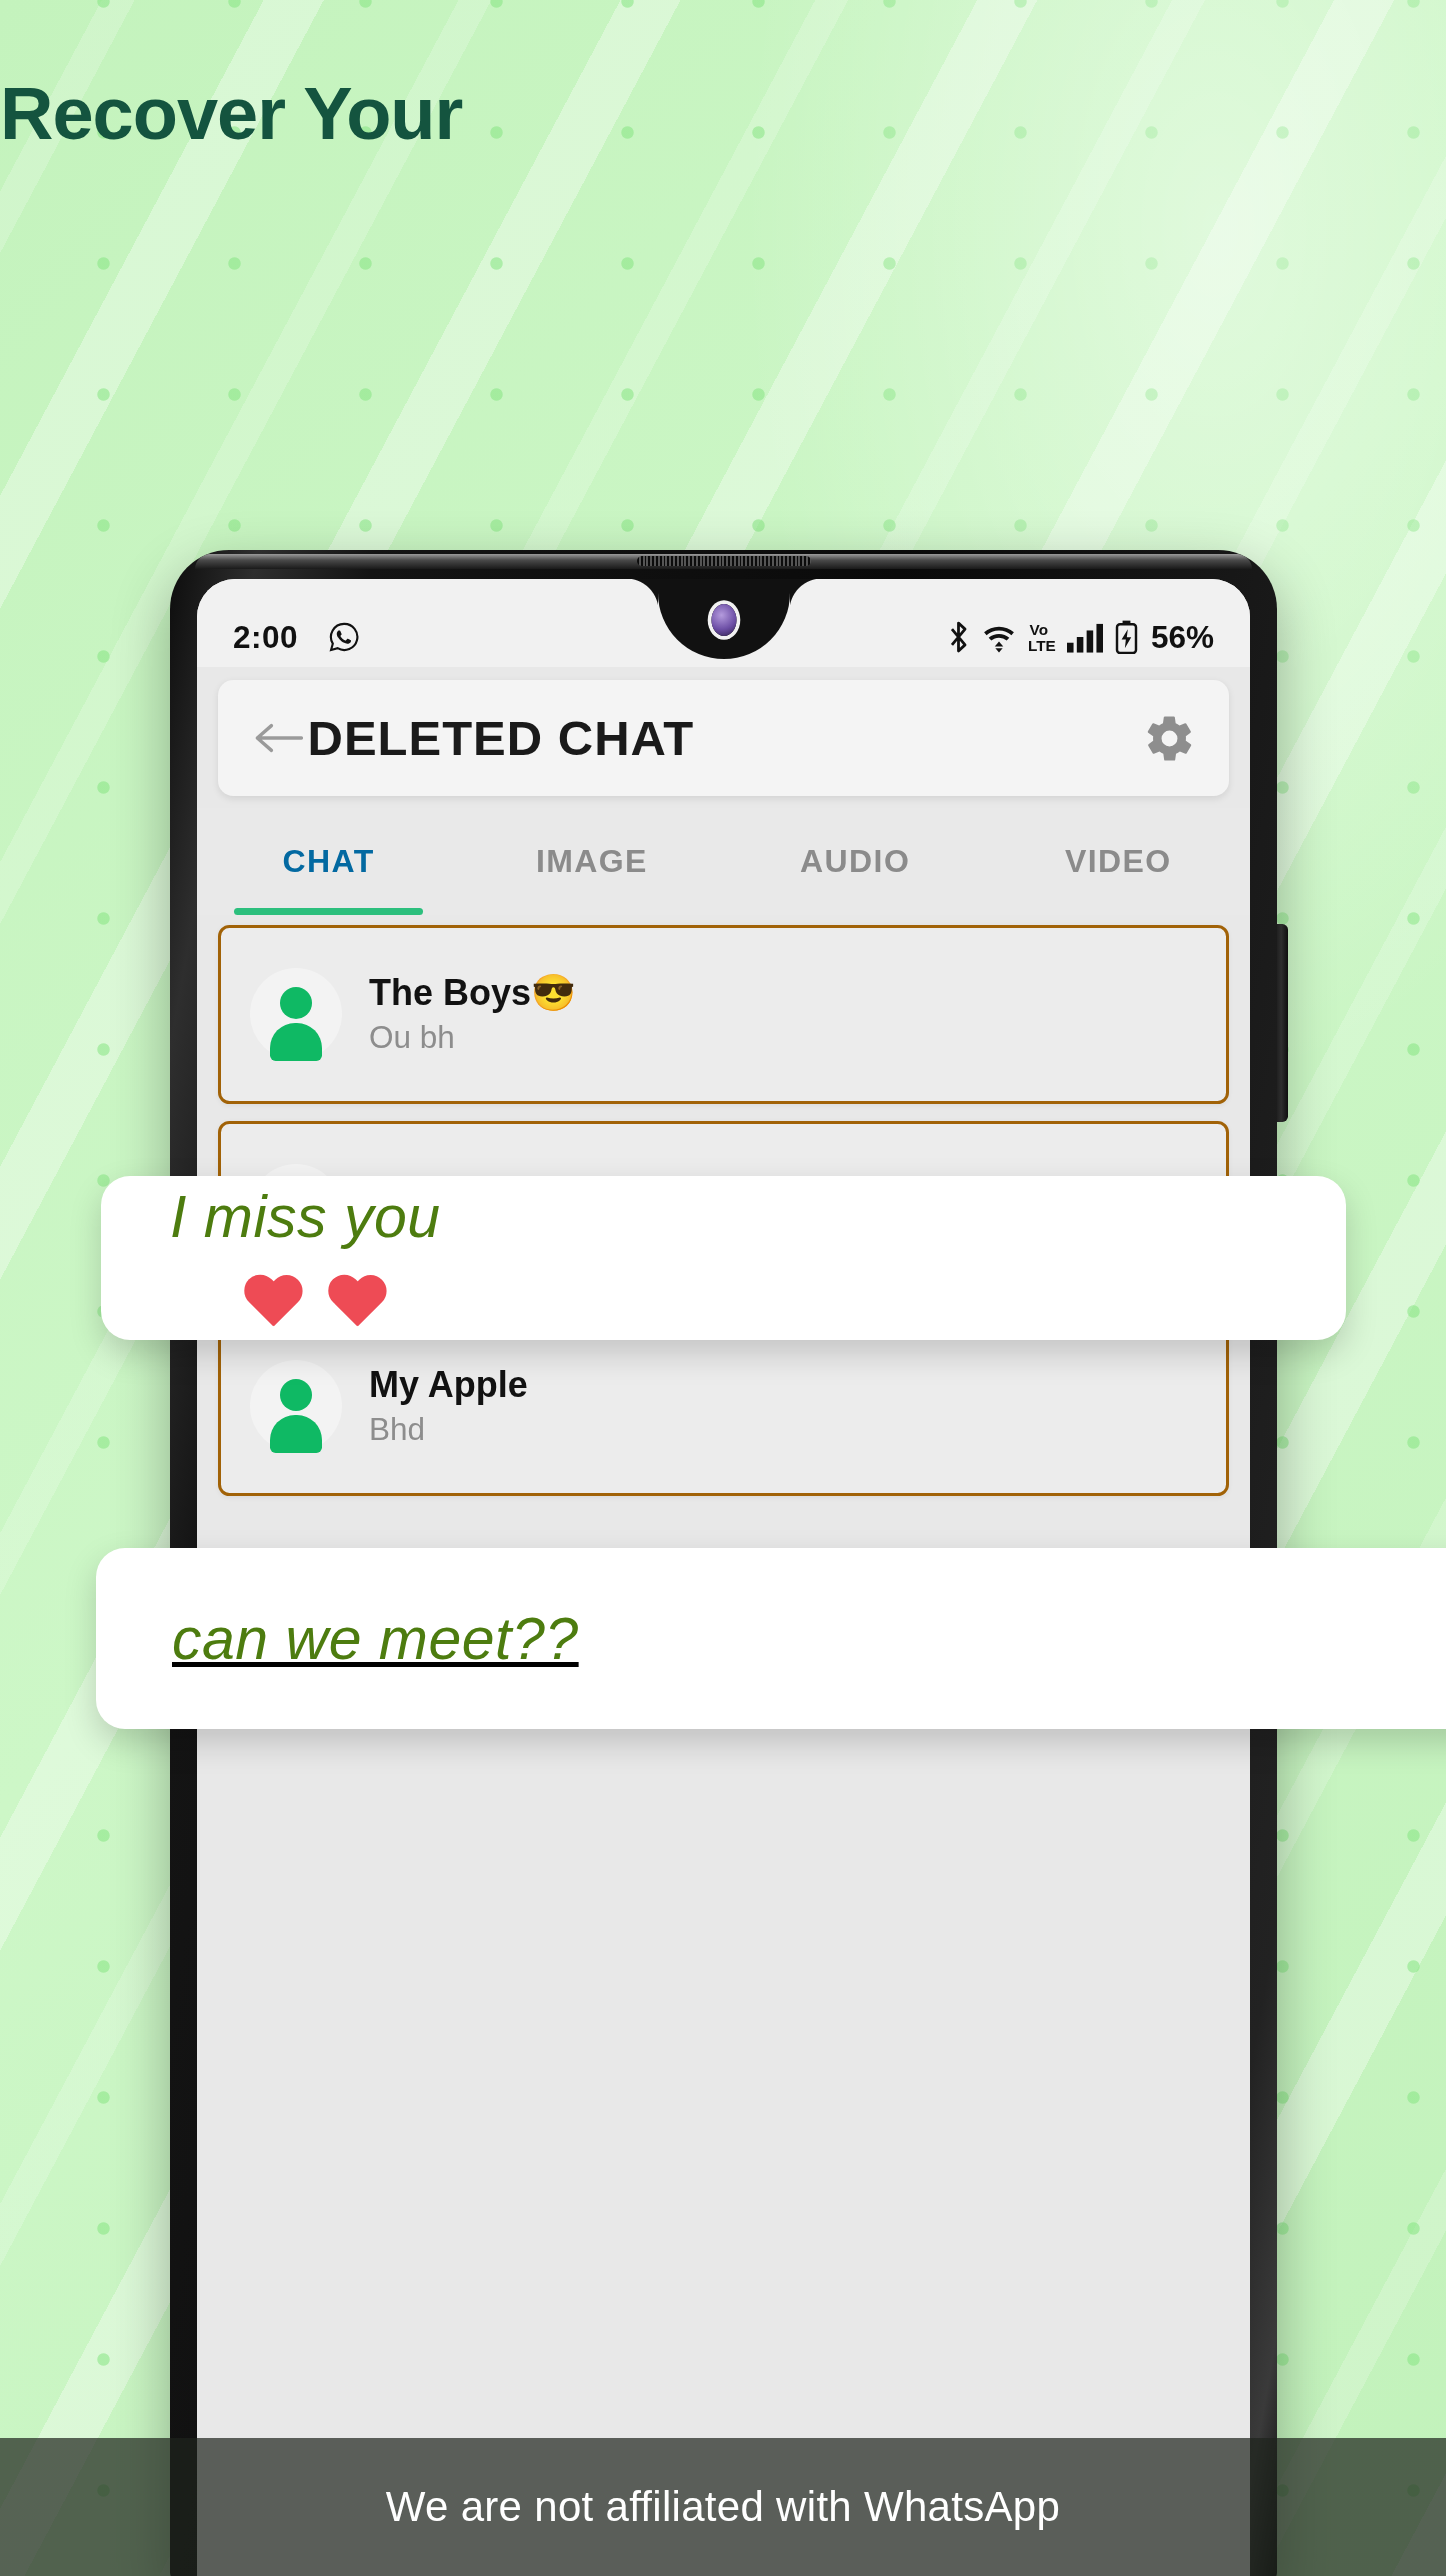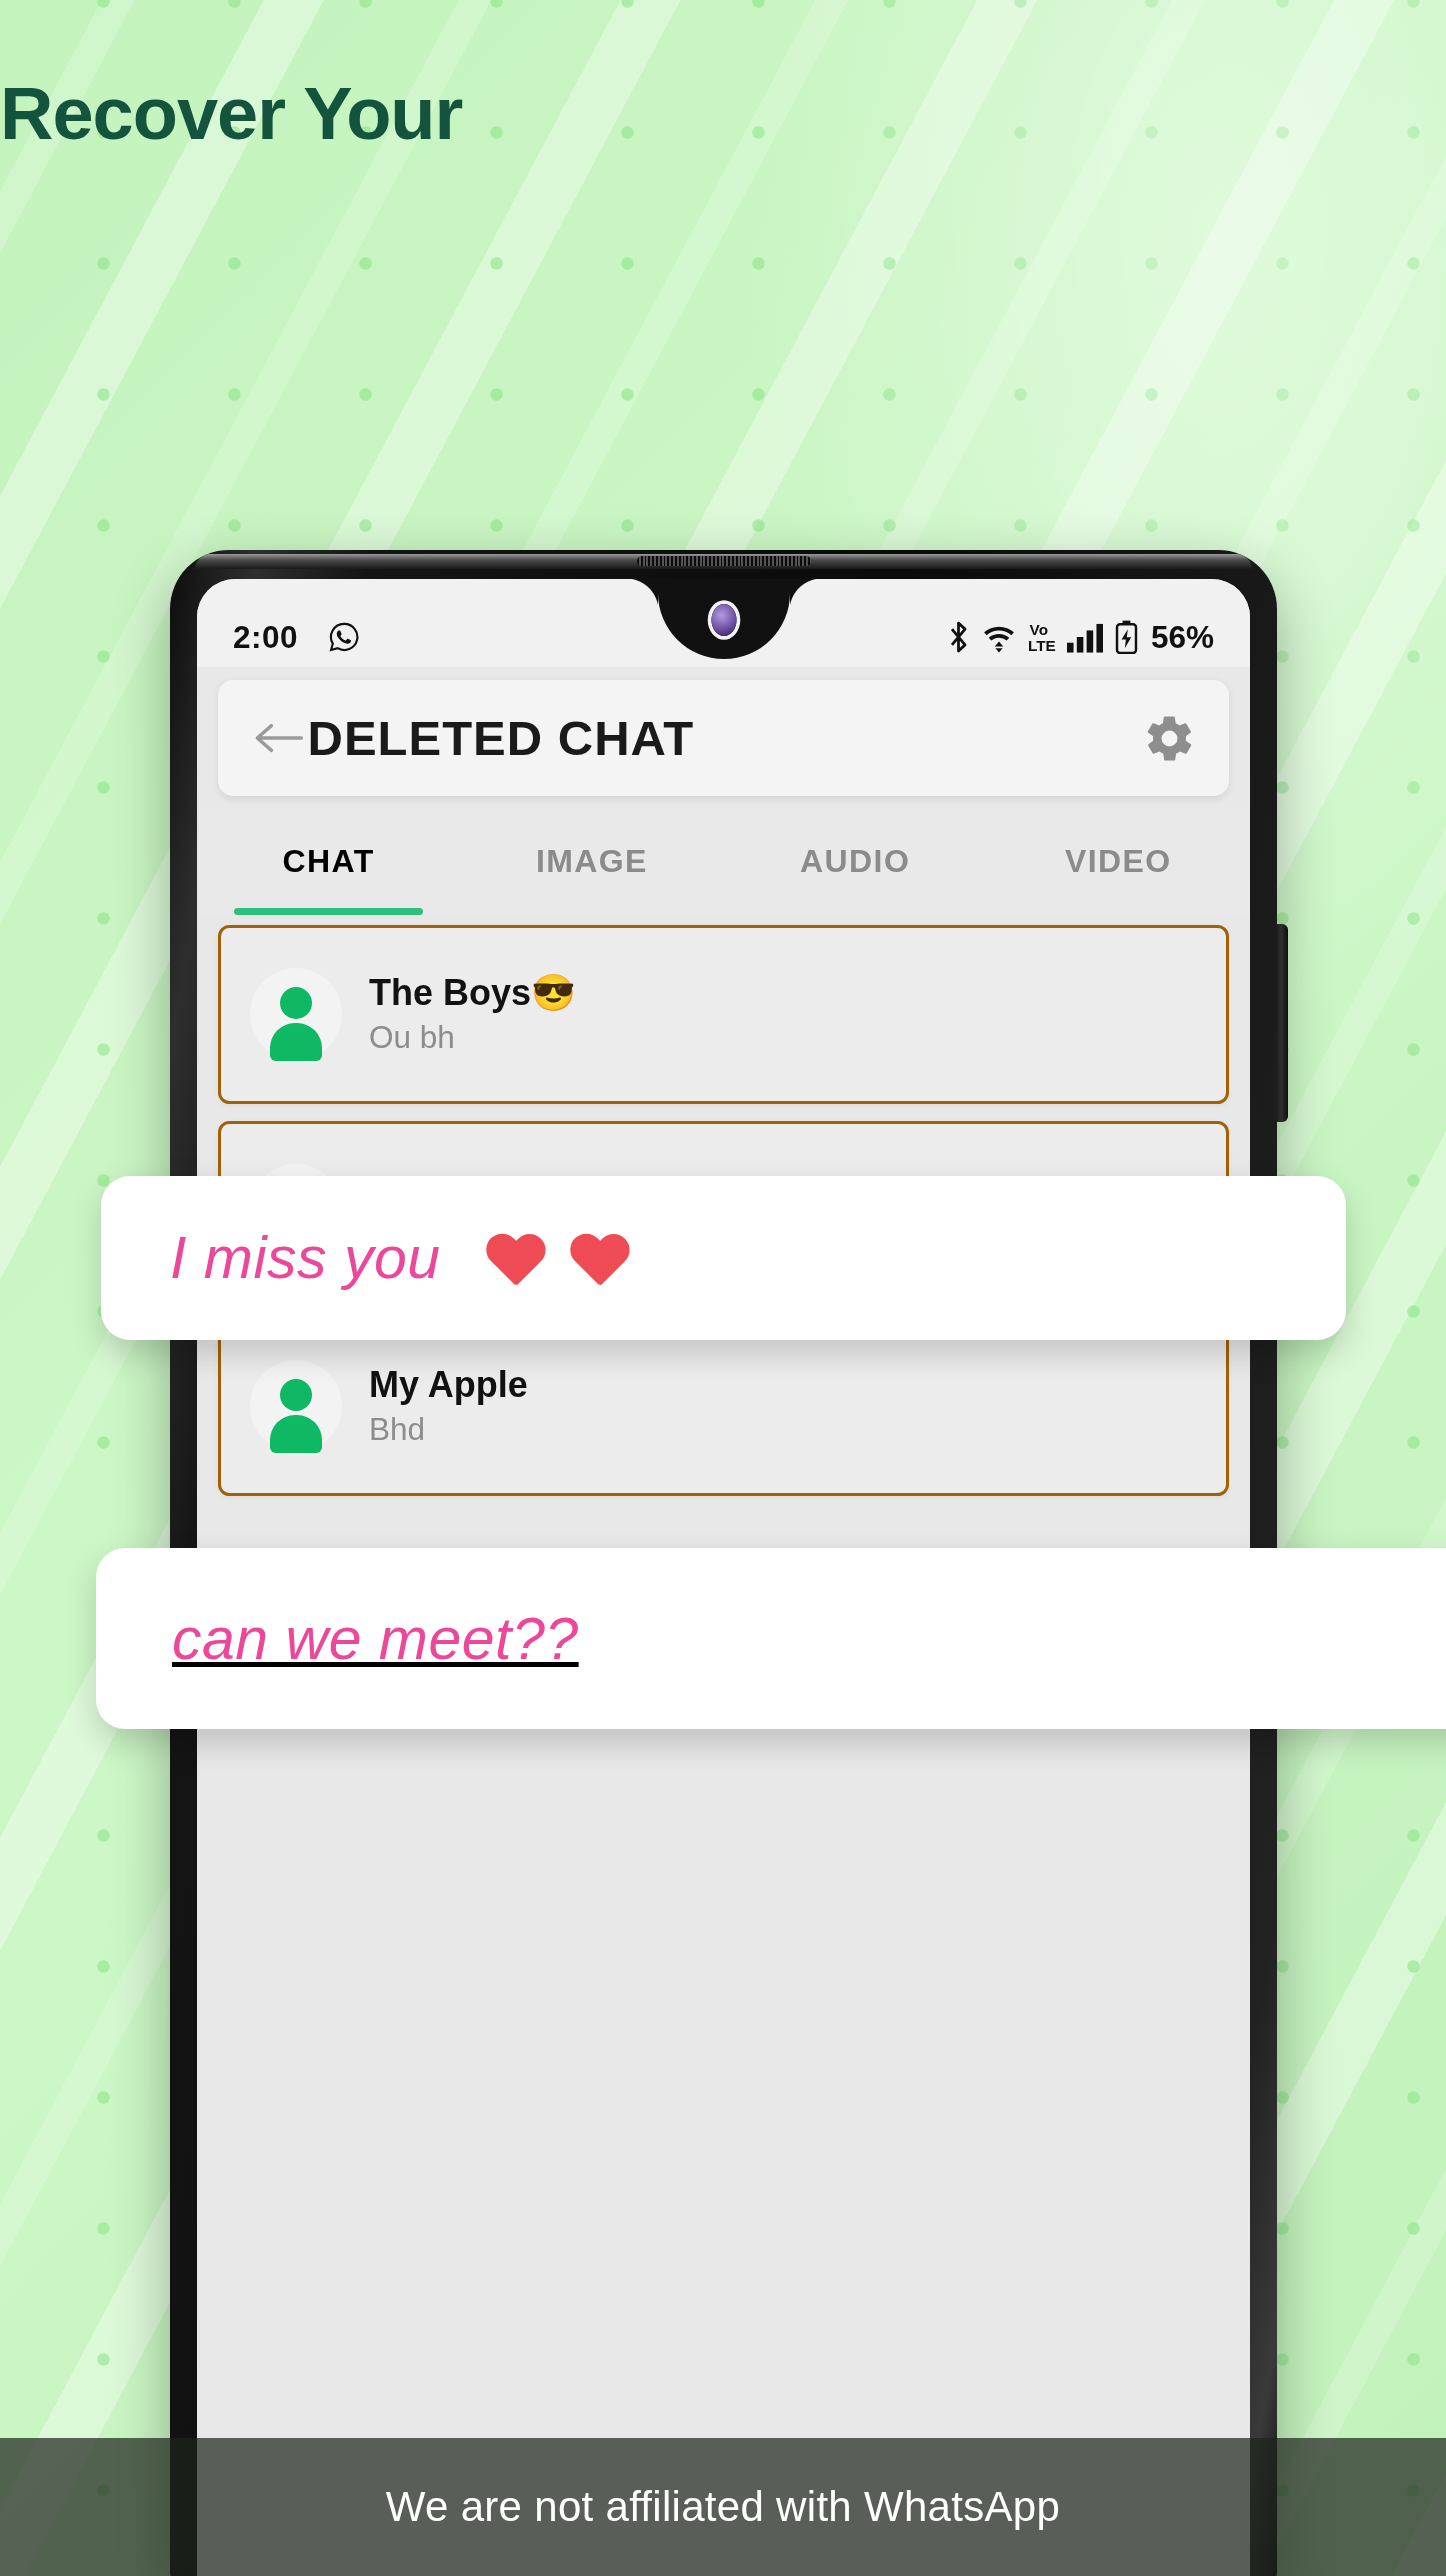--- a/index.html
+++ b/index.html
@@ -153,21 +153,21 @@
     display:flex; align-items:center;
     z-index:3;
   }
   .tab{
     flex:1; text-align:center;
     font-size:32px; font-weight:600; letter-spacing:1.4px;
     color:#8b8b8b;
     position:relative; height:100%;
     display:flex; align-items:center; justify-content:center;
   }
-  .tab.active{ color:#000000; }
+  .tab.active{ color:#0369a1; }
   .tab.active::after{
     content:""; position:absolute; left:14%; right:14%; bottom:0;
     height:6.7px; background:#2cbf7d; border-radius:3.8px;
   }
 
   
   #chat-list{
     position:absolute; left:0; right:0; top:336px; bottom:0;
     background:#e8e8e8;
     padding:9.5px 21px 0 21px;
@@ -211,24 +211,25 @@
     box-shadow:0 13.4px 32px rgba(0,0,0,.17);
     display:flex; align-items:center;
     z-index:30;
   }
   #msg-card-1{ left:101px; top:1176px; width:1245px; height:164px; padding-left:69px; }
   #msg-card-2{ left:96px; top:1548px; width:1402px; height:181px; padding-left:76px;text-decoration:underline; }
   .msg-text{
     font-size:59px;
     font-style:italic;
     font-weight:400;
-    color:#ec4899;
+    color:#4d7c0f;
     letter-spacing:0.5px;
-    display:flex; align-items:flex-end; gap:25px;
+    display:flex; align-items:center; gap:25px;
     white-space:nowrap;
+    flex-direction:column;
   }
   .heart{
     display:inline-block;
     width:61px; height:57px;
     position:relative;
     flex:none;
   }
   .heart::before,.heart::after{
     content:""; position:absolute; top:0;
     width:31.5px; height:50px;

